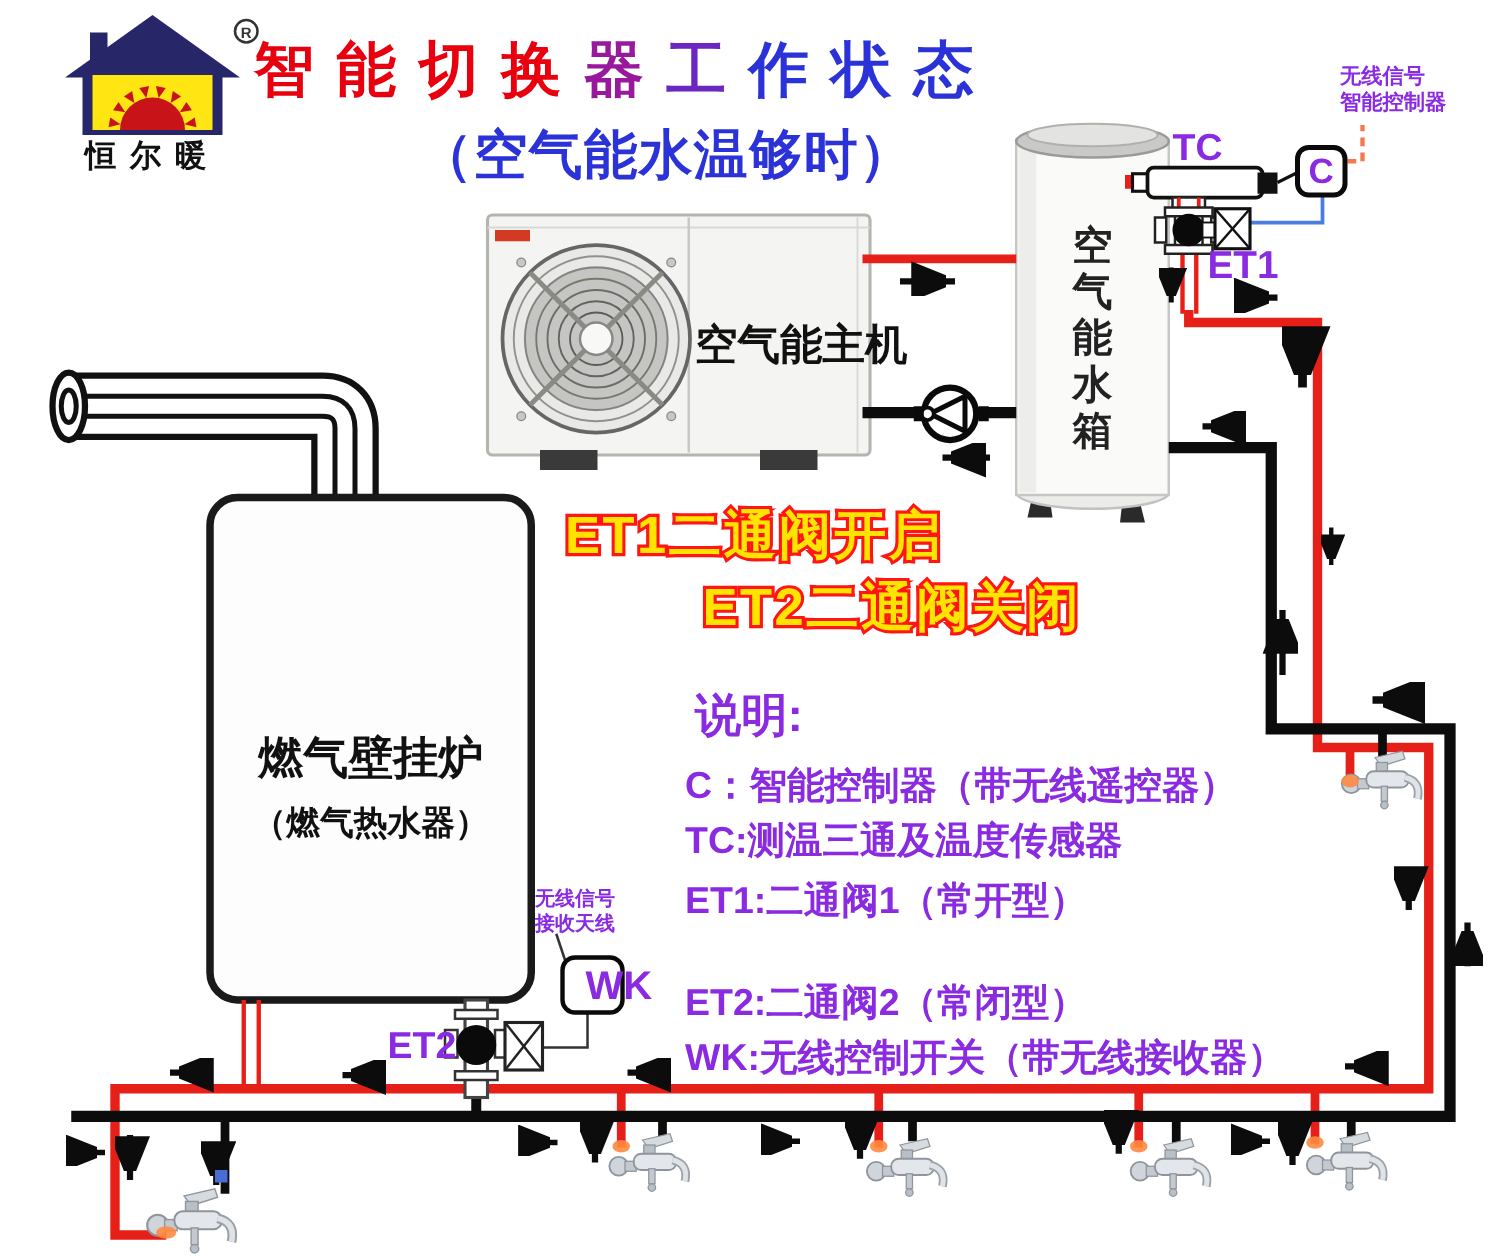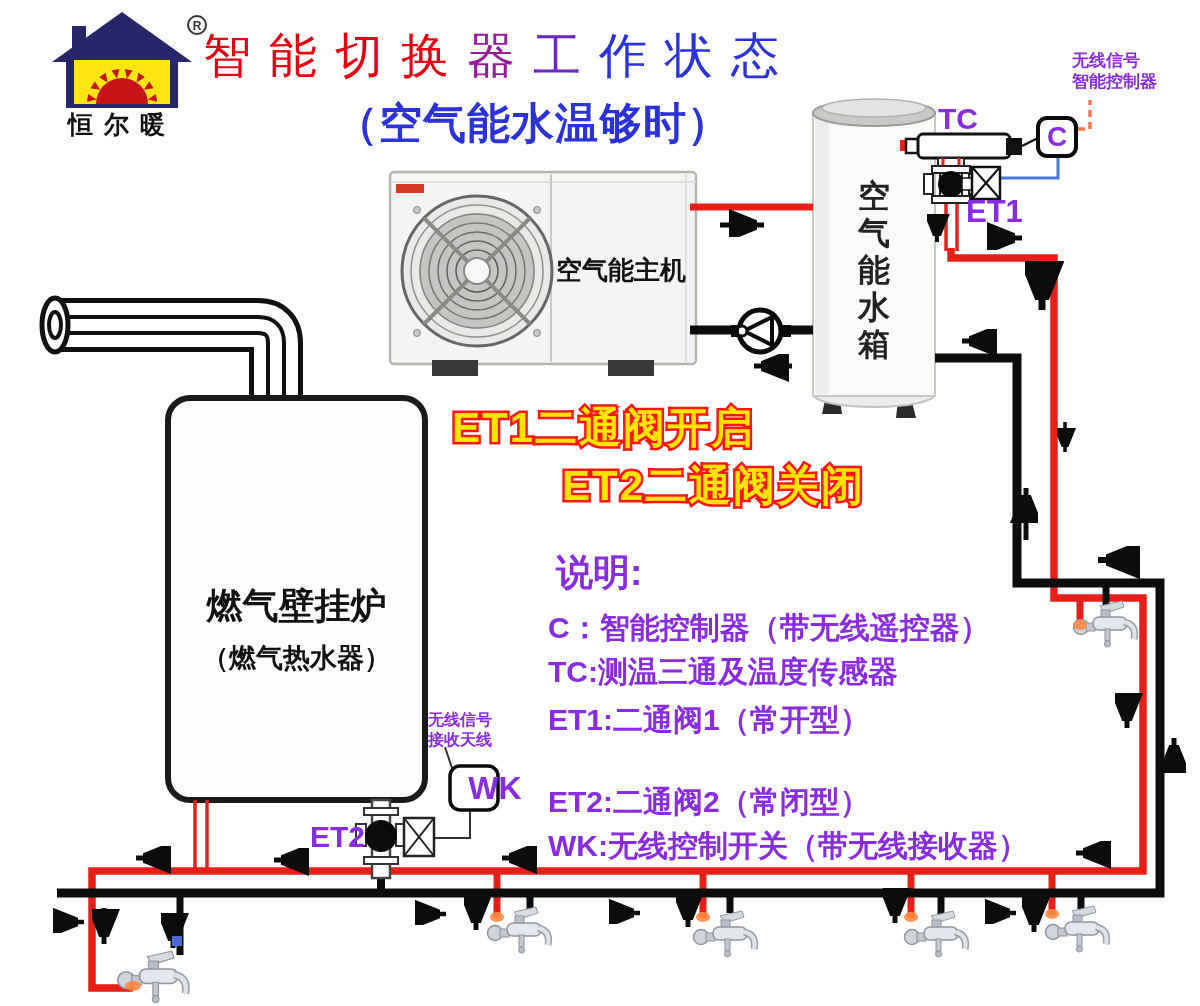--- a/index.html
+++ b/index.html
@@ -1,33 +1,33 @@
 <!DOCTYPE html>
 <html><head>
 <meta charset="utf-8">
 <style>
   html,body{margin:0;padding:0;background:#fff;}
   #stage{position:relative;width:1200px;height:1006px;background:#fff;overflow:hidden;
          font-family:"Liberation Sans","DejaVu Sans",sans-serif;}
   #diagram{position:absolute;left:0;top:0;z-index:1;}
   .lbl{position:absolute;z-index:2;white-space:nowrap;}
   .purple{color:#8a2be2;font-weight:bold;}
-  .title{left:203px;top:24px;font-size:48px;font-weight:normal;letter-spacing:18px;}
+  .title{left:203px;top:24px;font-size:48px;font-weight:bold;letter-spacing:18px;}
   .subtitle{left:335px;top:95px;font-size:43px;font-weight:bold;color:#2b33d8;letter-spacing:1px;}
   .brand{left:68px;top:108px;font-size:25px;font-weight:bold;color:#111;letter-spacing:11px;
          font-family:"Liberation Serif","DejaVu Serif",serif;}
   .ant{font-size:17px;line-height:21px;text-align:left;}
   .ant-tx{left:1072px;top:50px;}
   .ant-rx{left:428px;top:710px;font-size:16px;line-height:20px;}
   .tc-lbl{left:938px;top:102px;font-size:30px;text-align:right;}
   .et1-lbl{left:966px;top:194px;font-size:31px;}
   .et2-lbl{left:310px;top:820px;font-size:30px;}
   .c-letter{left:1038px;top:118px;width:38px;height:38px;display:flex;align-items:center;justify-content:center;font-size:28px;}
   .wk-letter{left:450px;top:766px;width:24px;height:44px;display:flex;align-items:center;justify-content:center;font-size:32px;margin-left:33px;}
-  .hp-lbl{left:556px;top:253px;font-size:26px;font-weight:bold;color:#111;}
+  .hp-lbl{left:556px;top:253px;font-size:34px;font-weight:bold;color:#111;}
   .tank-lbl{left:857px;top:178px;width:34px;font-size:32px;line-height:37px;font-weight:bold;color:#222;
             text-align:center;word-break:break-all;white-space:normal;}
   .boiler-name{left:168px;top:582px;width:257px;text-align:center;font-size:36px;font-weight:bold;color:#111;}
   .boiler-alias{left:168px;top:640px;width:257px;text-align:center;font-size:27px;font-weight:bold;color:#111;}
   .status{font-size:42px;font-weight:bold;color:#ffe400;
           -webkit-text-stroke:5px #ff1512;paint-order:stroke fill;letter-spacing:2px;}
   .status-et1{left:452px;top:400px;}
   .status-et2{left:562px;top:458px;}
   .legend-title{left:556px;top:548px;font-size:37px;}
   .legend-item{left:548px;font-size:30px;}

